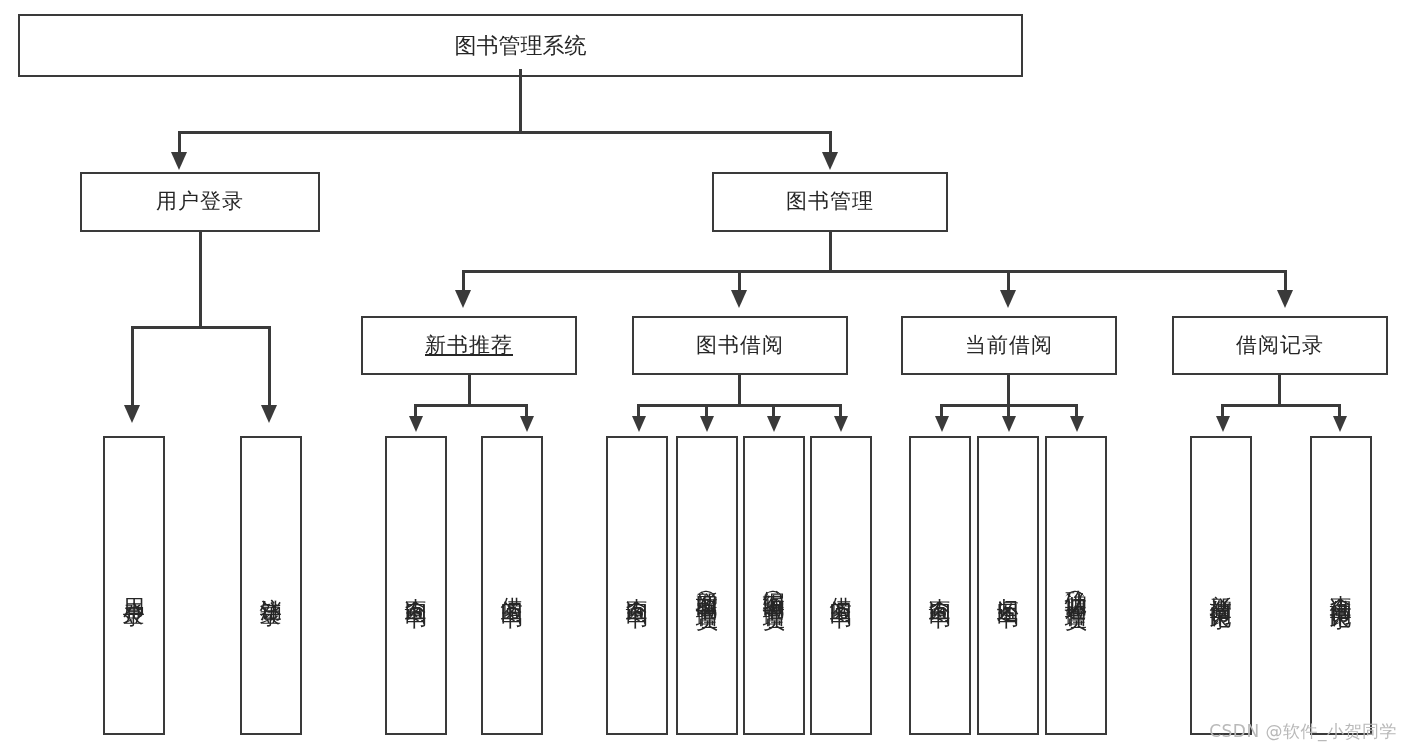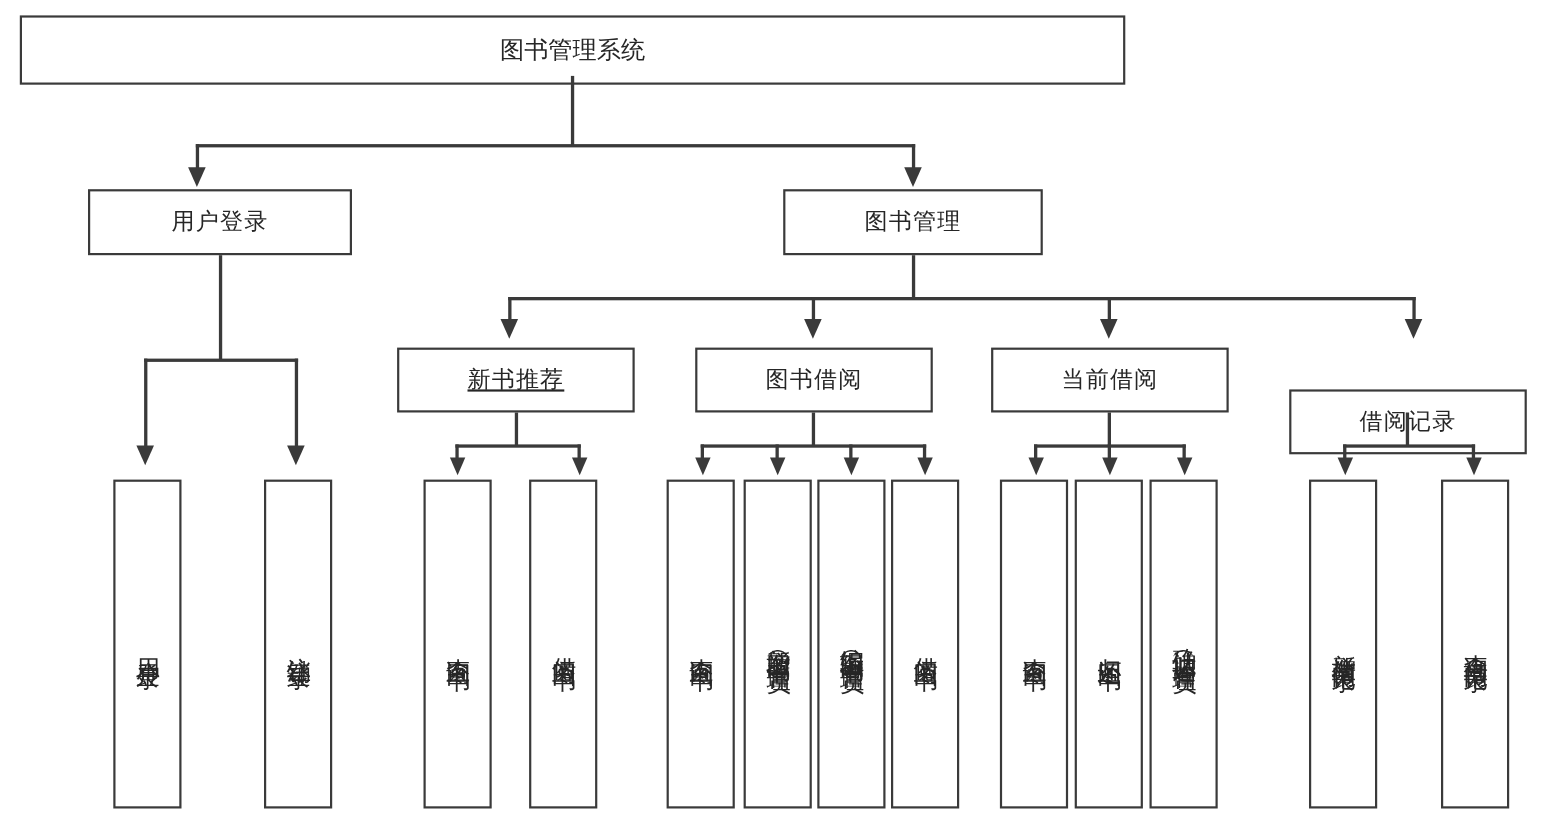--- a/index.html
+++ b/index.html
@@ -134,21 +134,21 @@
 
   <div class="node horiz" style="left:361px; top:316px; width:216px; height:59px;text-decoration:underline;">
     <span>新书推荐</span>
   </div>
   <div class="node horiz" style="left:901px; top:316px; width:216px; height:59px;">
     <span>当前借阅</span>
   </div>
   <div class="node horiz" style="left:632px; top:316px; width:216px; height:59px;">
     <span>图书借阅</span>
   </div>
-  <div class="node horiz" style="left:1172px; top:316px; width:216px; height:59px;margin-top:38px;">
+  <div class="node horiz" style="left:1172px; top:316px; width:216px; height:59px;">
     <span>借阅记录</span>
   </div>
 
   <div class="edge v" style="left:468px; top:375px; width:3px; height:31px;"></div>
   <div class="edge h" style="left:414px; top:404px; width:114px; height:3px;"></div>
   <div class="edge v" style="left:414px; top:404px; width:3px; height:14px;"></div>
   <div class="arrow small" style="left:409px; top:416px;"></div>
   <div class="edge v" style="left:525px; top:404px; width:3px; height:14px;"></div>
   <div class="arrow small" style="left:520px; top:416px;"></div>
 
@@ -216,14 +216,15 @@
     <span class="vtext">确认归还（管理员）</span>
   </div>
 
   <div class="leaf" style="left:1190px; top:436px; width:62px; height:299px;">
     <span class="vtext">新增借阅记录</span>
   </div>
   <div class="leaf" style="left:1310px; top:436px; width:62px; height:299px;">
     <span class="vtext">查询借阅记录</span>
   </div>
 
+  <div id="watermark">CSDN @软件_小贺同学</div>
 
 </div>
 
 </body></html>

